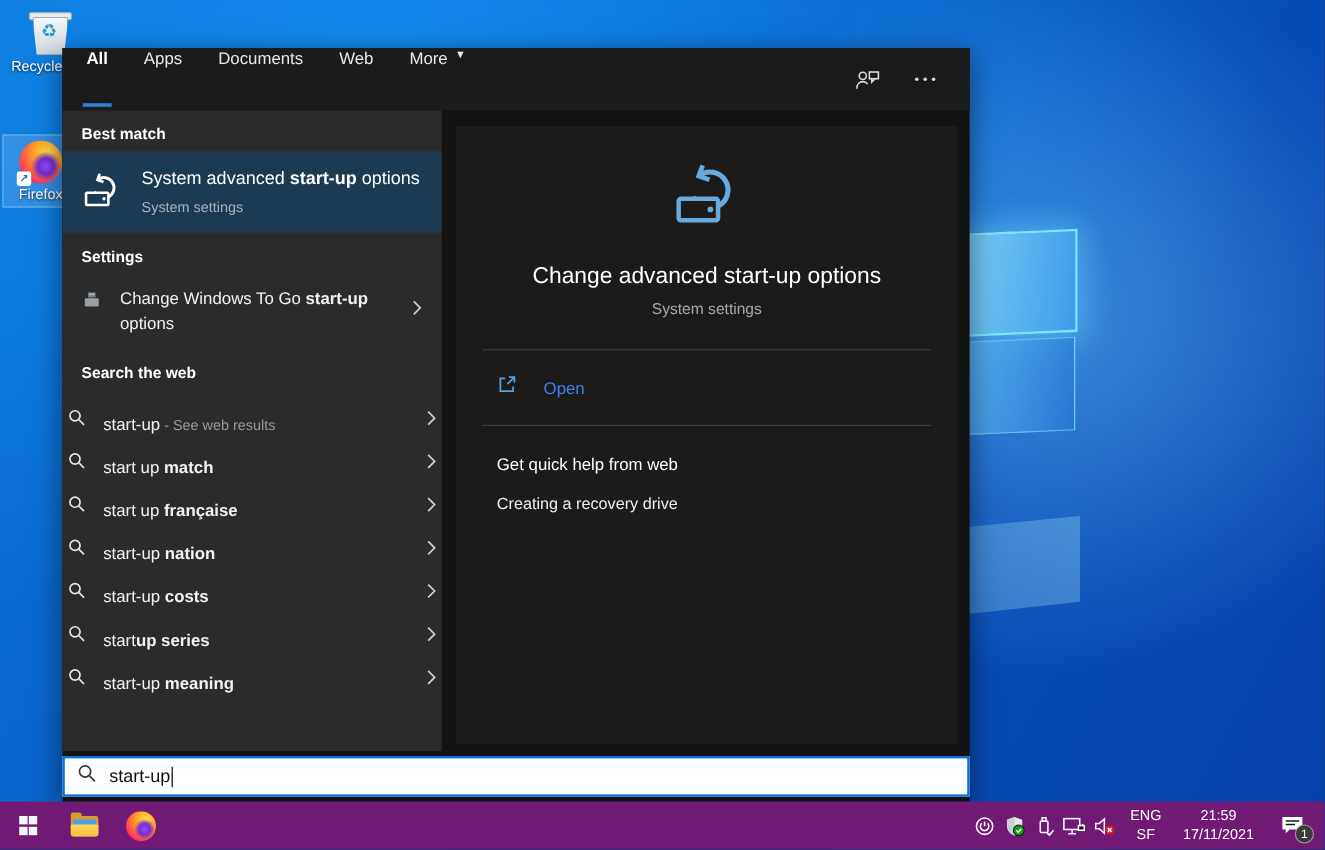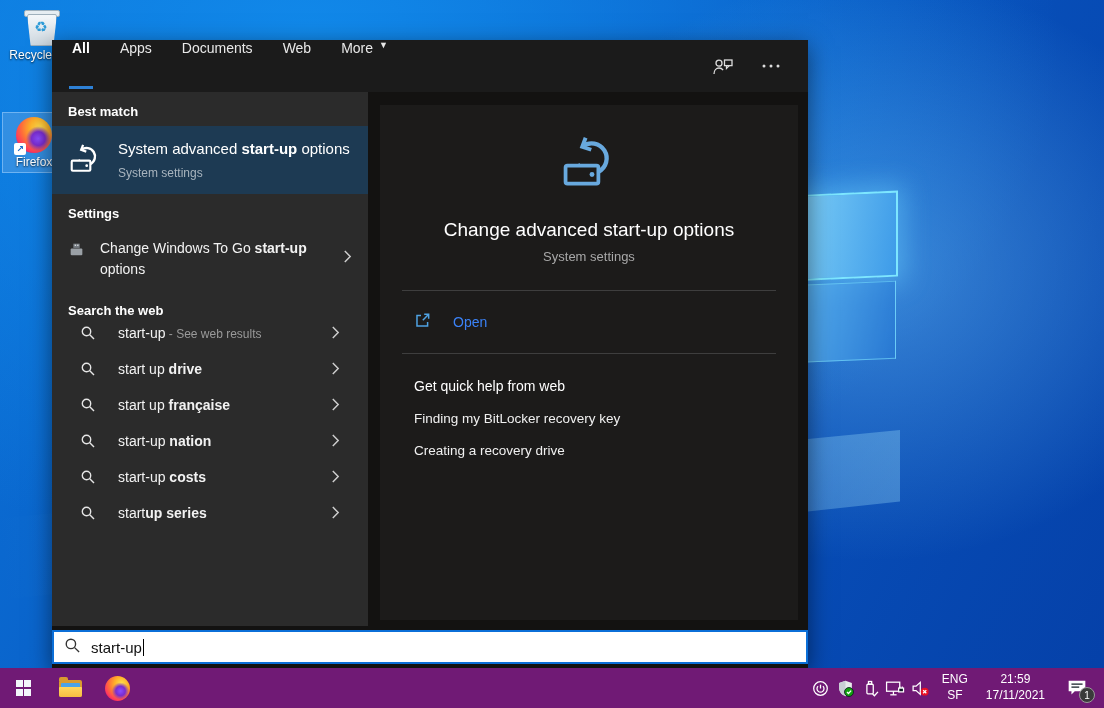--- a/index.html
+++ b/index.html
@@ -101,21 +101,21 @@
   .bm-title{font-size:15px;line-height:1.35;color:#fff;width:205px;}
   .bm-sub{margin-top:7px;font-size:12px;color:#a8b4be;}
   .bold{font-weight:700;}
   .settings-item{
     display:flex;align-items:flex-start;padding:10px 16px 12px;cursor:pointer;
   }
   .settings-item .sicon{flex:0 0 18px;margin-top:3px;}
   .settings-item .slabel{margin-left:14px;font-size:14px;line-height:1.45;color:#f2f2f2;width:232px;}
   .settings-item .chev{margin-left:auto;align-self:center;}
   .web-item{
-    height:36px;display:flex;align-items:flex-start;padding:0 28px;cursor:pointer;gap:8px;
+    height:36px;display:flex;align-items:flex-end;padding:0 4px;cursor:pointer;
   }
   .web-item .wlabel{margin-left:14px;font-size:14px;color:#f2f2f2;white-space:nowrap;}
   .web-item .suffix{font-size:12px;color:#9a9a9a;}
   .web-item .chev{margin-left:auto;}
   
   .right-panel{
     position:absolute;left:328px;top:65px;width:418px;height:515px;background:#1c1b1a;
   }
   .preview-head{text-align:center;padding-top:26px;}
   .preview-title{margin-top:24px;font-size:19px;color:#fff;}
@@ -272,21 +272,21 @@
       <span class="wlabel"><span>start-up</span><span class="bold"></span><span class="suffix"> - See web results</span></span>
       <span class="chev"><svg width="9" height="15" viewBox="0 0 10 16" fill="none" stroke="#cfcfcf" stroke-width="1.6">
             <polyline points="2,2 8,8 2,14"></polyline>
           </svg></span>
     </div>
     <div class="web-item">
       <span><svg width="16" height="16" viewBox="0 0 16 16" fill="none" stroke="#e6e6e6" stroke-width="1.4">
             <circle cx="6.5" cy="6.5" r="4.2"></circle>
             <line x1="9.8" y1="9.8" x2="14" y2="14"></line>
           </svg></span>
-      <span class="wlabel"><span>start up </span><span class="bold">drive</span><span class="suffix"></span></span>
+      <span class="wlabel"><span>start up </span><span class="bold">match</span><span class="suffix"></span></span>
       <span class="chev"><svg width="9" height="15" viewBox="0 0 10 16" fill="none" stroke="#cfcfcf" stroke-width="1.6">
             <polyline points="2,2 8,8 2,14"></polyline>
           </svg></span>
     </div>
     <div class="web-item">
       <span><svg width="16" height="16" viewBox="0 0 16 16" fill="none" stroke="#e6e6e6" stroke-width="1.4">
             <circle cx="6.5" cy="6.5" r="4.2"></circle>
             <line x1="9.8" y1="9.8" x2="14" y2="14"></line>
           </svg></span>
       <span class="wlabel"><span>start up </span><span class="bold">française</span><span class="suffix"></span></span>
@@ -313,20 +313,30 @@
       <span class="chev"><svg width="9" height="15" viewBox="0 0 10 16" fill="none" stroke="#cfcfcf" stroke-width="1.6">
             <polyline points="2,2 8,8 2,14"></polyline>
           </svg></span>
     </div>
     <div class="web-item">
       <span><svg width="16" height="16" viewBox="0 0 16 16" fill="none" stroke="#e6e6e6" stroke-width="1.4">
             <circle cx="6.5" cy="6.5" r="4.2"></circle>
             <line x1="9.8" y1="9.8" x2="14" y2="14"></line>
           </svg></span>
       <span class="wlabel"><span>start</span><span class="bold">up series</span><span class="suffix"></span></span>
+      <span class="chev"><svg width="9" height="15" viewBox="0 0 10 16" fill="none" stroke="#cfcfcf" stroke-width="1.6">
+            <polyline points="2,2 8,8 2,14"></polyline>
+          </svg></span>
+    </div>
+    <div class="web-item">
+      <span><svg width="16" height="16" viewBox="0 0 16 16" fill="none" stroke="#e6e6e6" stroke-width="1.4">
+            <circle cx="6.5" cy="6.5" r="4.2"></circle>
+            <line x1="9.8" y1="9.8" x2="14" y2="14"></line>
+          </svg></span>
+      <span class="wlabel"><span>start-up </span><span class="bold">meaning</span><span class="suffix"></span></span>
       <span class="chev"><svg width="9" height="15" viewBox="0 0 10 16" fill="none" stroke="#cfcfcf" stroke-width="1.6">
             <polyline points="2,2 8,8 2,14"></polyline>
           </svg></span>
     </div>
   </div>
 
   <div class="right-panel">
     <div class="preview-head">
       <span>
         <svg width="60" height="60" viewBox="0 0 32 32">
@@ -346,21 +356,20 @@
           <path d="M6.6 3.2 H2.8 V13.2 H12.8 V9.4"></path>
           <path d="M9.6 2.2 H13.8 V6.4"></path>
           <line x1="13.6" y1="2.4" x2="8.3" y2="7.7"></line>
         </svg>
       </span>
       <span class="olabel">Open</span>
     </div>
     <div class="divider"></div>
     <div class="quick-help">
       <div class="qh-title">Get quick help from web</div>
-      <div class="qh-link">Finding my BitLocker recovery key</div>
       <div class="qh-link">Creating a recovery drive</div>
     </div>
   </div>
 
   <div class="search-box">
     <span>
       <svg width="17" height="17" viewBox="0 0 16 16" fill="none" stroke="#333333" stroke-width="1.3">
           <circle cx="6.5" cy="6.5" r="4.4"></circle>
           <line x1="10" y1="10" x2="14.2" y2="14.2"></line>
         </svg>

